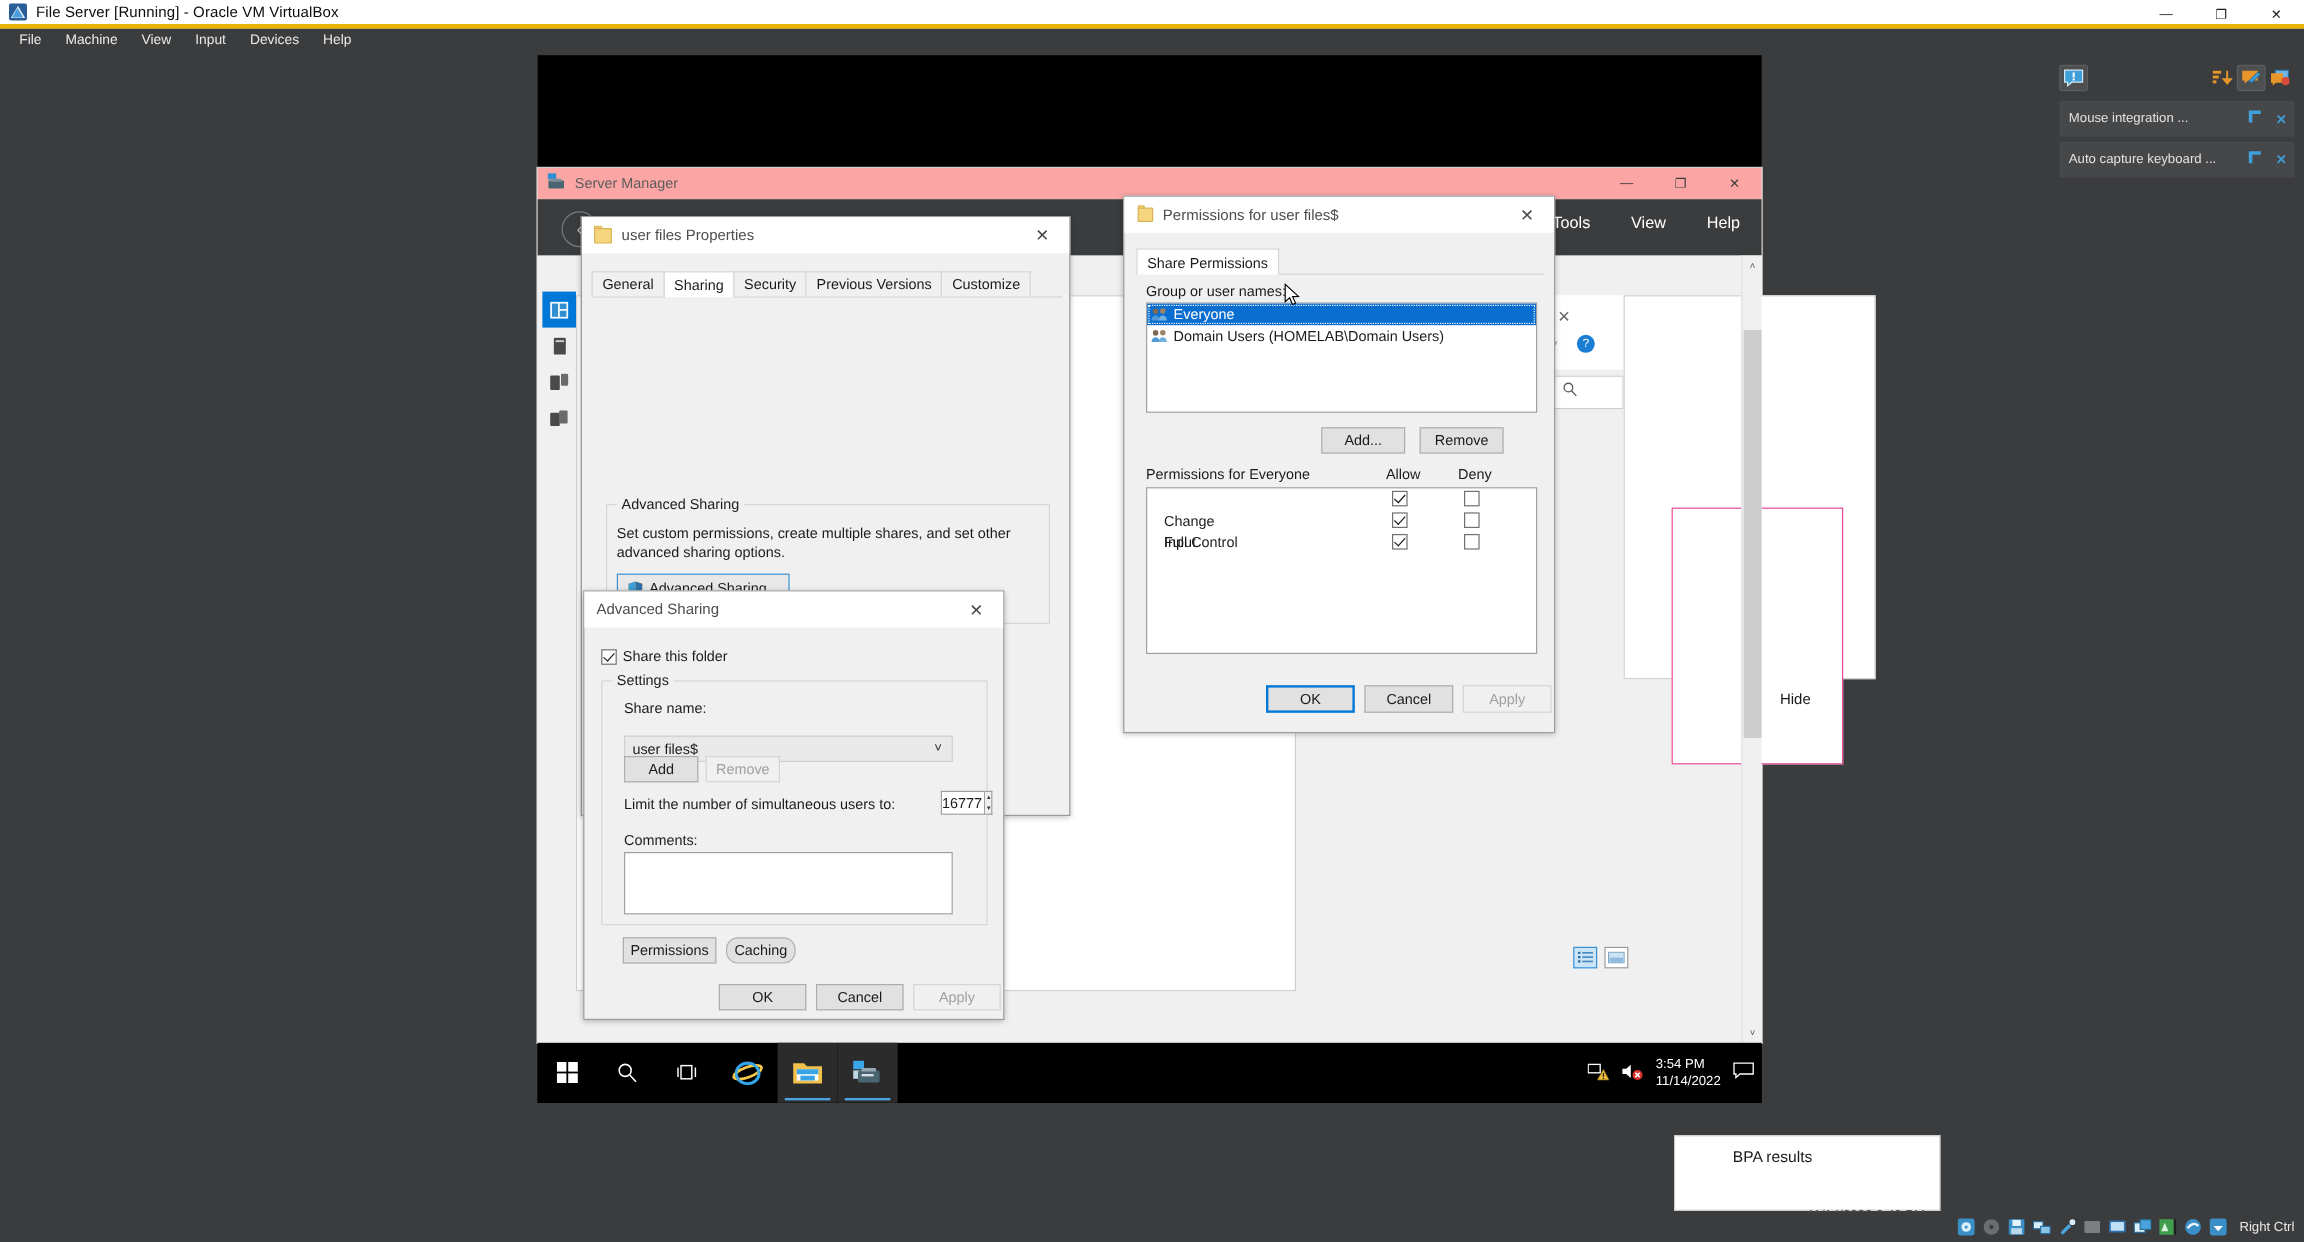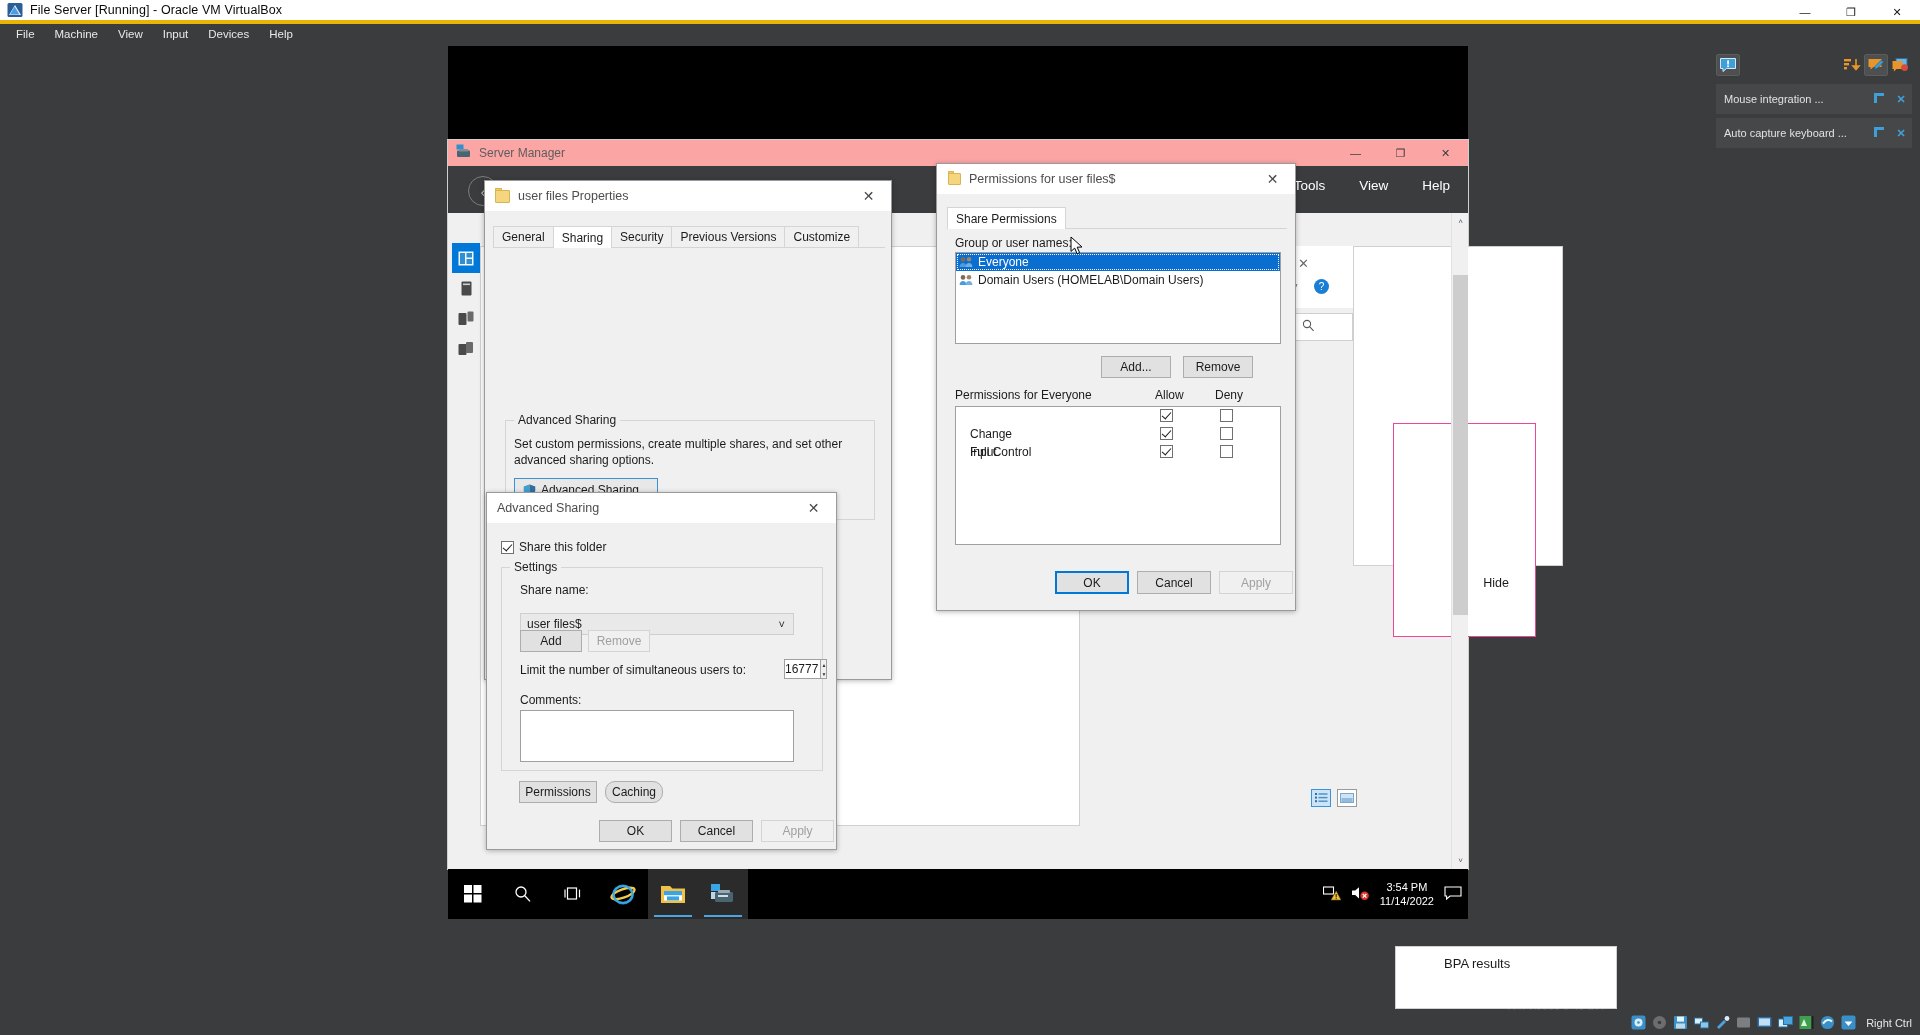--- a/index.html
+++ b/index.html
@@ -205,21 +205,21 @@
   }
   #taskbar .tb-item.active{ background:#2b2b2b; }
   #taskbar .tb-item.active::after{
     content:""; position:absolute; left:6px; right:6px; bottom:2px; height:2px;
     background:#4ea4e0;
   }
   #tray{
     position:absolute; right:6px; top:0; height:50px; display:flex;
     align-items:center; gap:10px; color:#fff; font-size:11px;
   }
-  #tray .clock{ text-align:center; line-height:14px; }
+  #tray .clock{ line-height:14px; }
 
   
   #vbox-status{
     position:absolute; left:0; bottom:0; width:1920px; height:25px;
     background:#3b3c3e; display:flex; align-items:center;
     justify-content:flex-end; padding-right:8px; gap:6px;
   }
   #vbox-status .sicon{ width:15px; height:15px; display:block; }
   #vbox-status .skey{ font-size:11px; color:#e7e7e7; margin-left:4px; }
 

